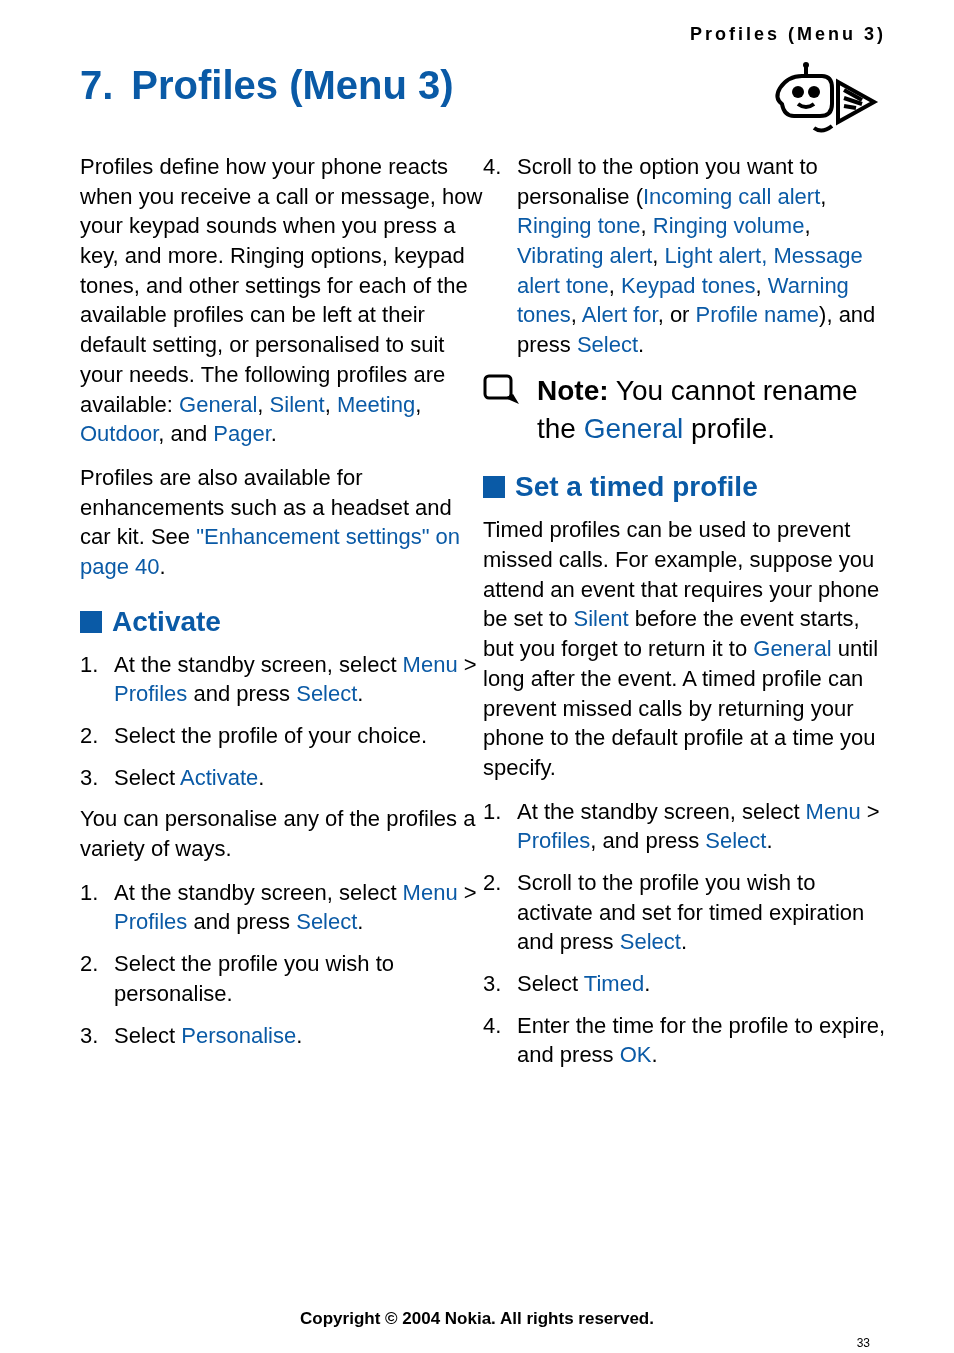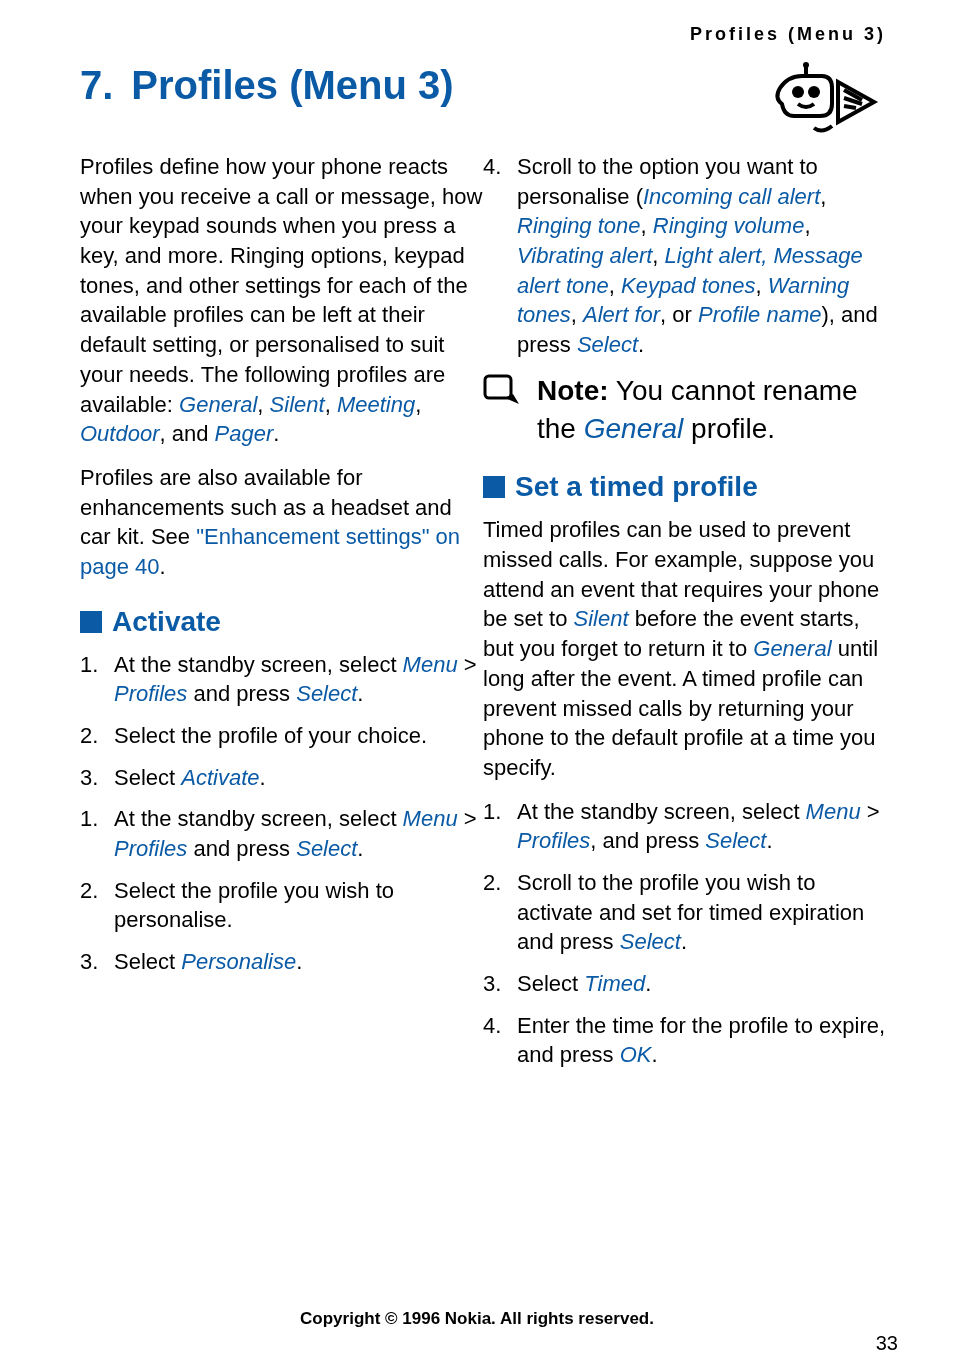--- a/index.html
+++ b/index.html
@@ -34,21 +34,21 @@
   .columns {
     display: flex;
     margin-top: 44px;
   }
   .col { width: 50%; }
   p.body {
     font-size: 22px;
     line-height: 1.35;
     margin-bottom: 14px;
   }
-  .ital { font-style: italic; color: #0a5aa6; }
+  .ital { color: #0a5aa6; }
   .link { color: #0a5aa6; }
   .section-head {
     display: flex;
     align-items: center;
     gap: 10px;
     margin-top: 24px;
     margin-bottom: 12px;
   }
   .square {
     width: 22px;
@@ -101,23 +101,23 @@
     left: 0;
     right: 0;
     display: flex;
     justify-content: center;
     align-items: center;
     font-size: 17px;
     font-weight: 700;
   }
   .pagenum {
     position: absolute;
-    right: 56px;
+    right: 84px;
     font-weight: 400;
-    font-size: 20px;
+    font-size: 12px;
     margin-top: 48px;
   }
 </style>
 </head>
 <body>
 
 <div class="header-text">Profiles (Menu 3)</div>
 
 <h1 class="chapter-title">
   <span class="chapter-number">7.</span><span>Profiles (Menu 3)</span>
@@ -154,20 +154,21 @@
     <div class="section-head">
       <span class="square"></span>
       <span class="section-title">Activate</span>
     </div>
     <ol>
       <li><span class="num">1.</span><span>At the standby screen, select </span><span class="ital">Menu</span><span> &gt; </span><span class="ital">Profiles</span><span> and press </span><span class="ital">Select</span>.</li>
       <li><span class="num">2.</span><span>Select the profile of your choice.</span></li>
       <li><span class="num">3.</span><span>Select </span><span class="ital">Activate</span>.</li>
     </ol>
 
+    <p class="body">You can personalise any of the profiles a variety of ways.</p>
     <ol>
       <li><span class="num">1.</span><span>At the standby screen, select </span><span class="ital">Menu</span><span> &gt; </span><span class="ital">Profiles</span><span> and press </span><span class="ital">Select</span>.</li>
       <li><span class="num">2.</span><span>Select the profile you wish to personalise.</span></li>
       <li><span class="num">3.</span><span>Select </span><span class="ital">Personalise</span>.</li>
     </ol>
   </div>
 
   <div class="col">
     <ol>
       <li><span class="num">4.</span><span>Scroll to the option you want to personalise (</span><span class="ital">Incoming call alert</span>, <span class="ital">Ringing tone</span>, <span class="ital">Ringing volume</span>, <span class="ital">Vibrating alert</span>, <span class="ital">Light alert,</span> <span class="ital">Message alert tone</span>, <span class="ital">Keypad tones</span>, <span class="ital">Warning tones</span>, <span class="ital">Alert for</span><span>, or </span><span class="ital">Profile name</span><span>), and press </span><span class="ital">Select</span>.</li>
@@ -195,15 +196,15 @@
     <ol>
       <li><span class="num">1.</span><span>At the standby screen, select </span><span class="ital">Menu</span><span> &gt; </span><span class="ital">Profiles</span><span>, and press </span><span class="ital">Select</span>.</li>
       <li><span class="num">2.</span><span>Scroll to the profile you wish to activate and set for timed expiration and press </span><span class="ital">Select</span>.</li>
       <li><span class="num">3.</span><span>Select </span><span class="ital">Timed</span>.</li>
       <li><span class="num">4.</span><span>Enter the time for the profile to expire, and press </span><span class="ital">OK</span>.</li>
     </ol>
   </div>
 </div>
 
 <div class="footer">
-  <span>Copyright © 1996 Nokia. All rights reserved.</span>
+  <span>Copyright © 2004 Nokia. All rights reserved.</span>
   <span class="pagenum">33</span>
 </div>
 
 </body></html>

